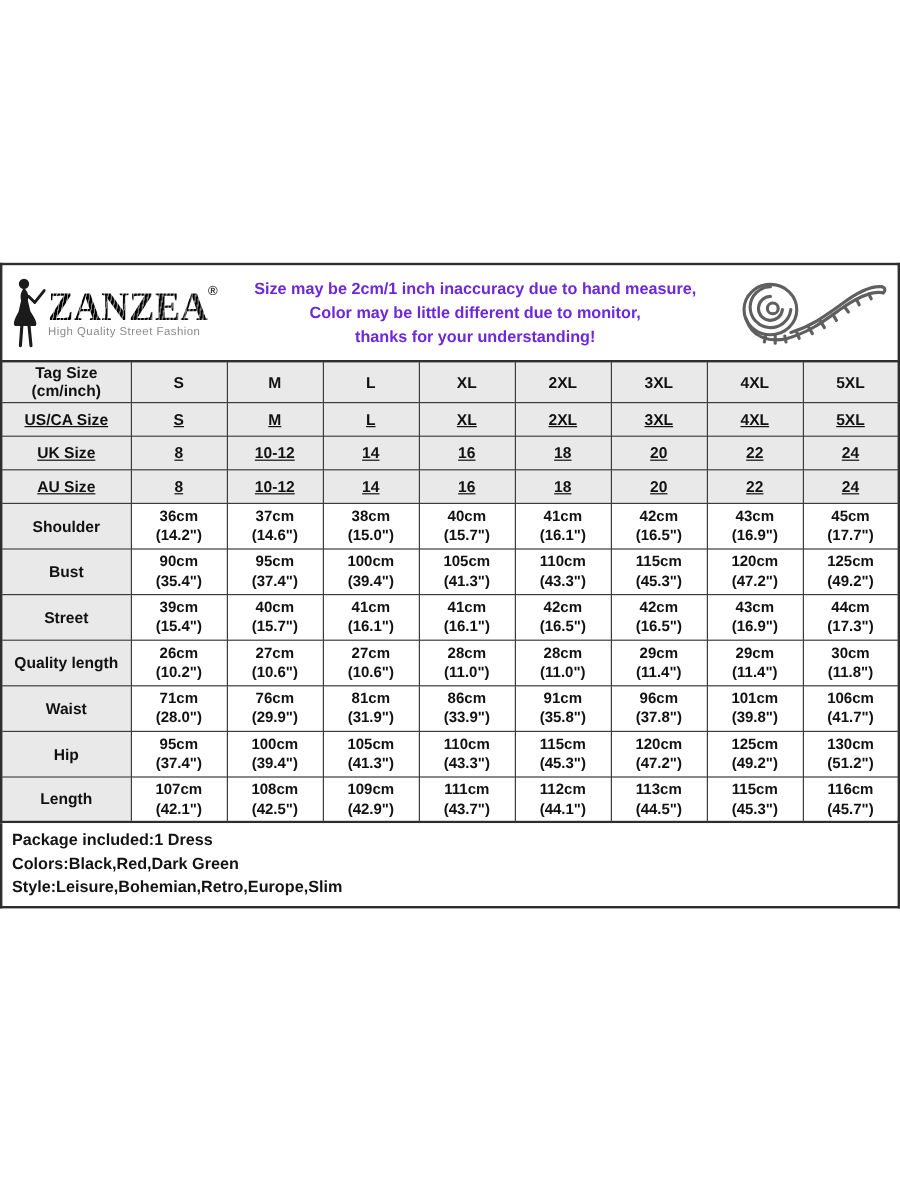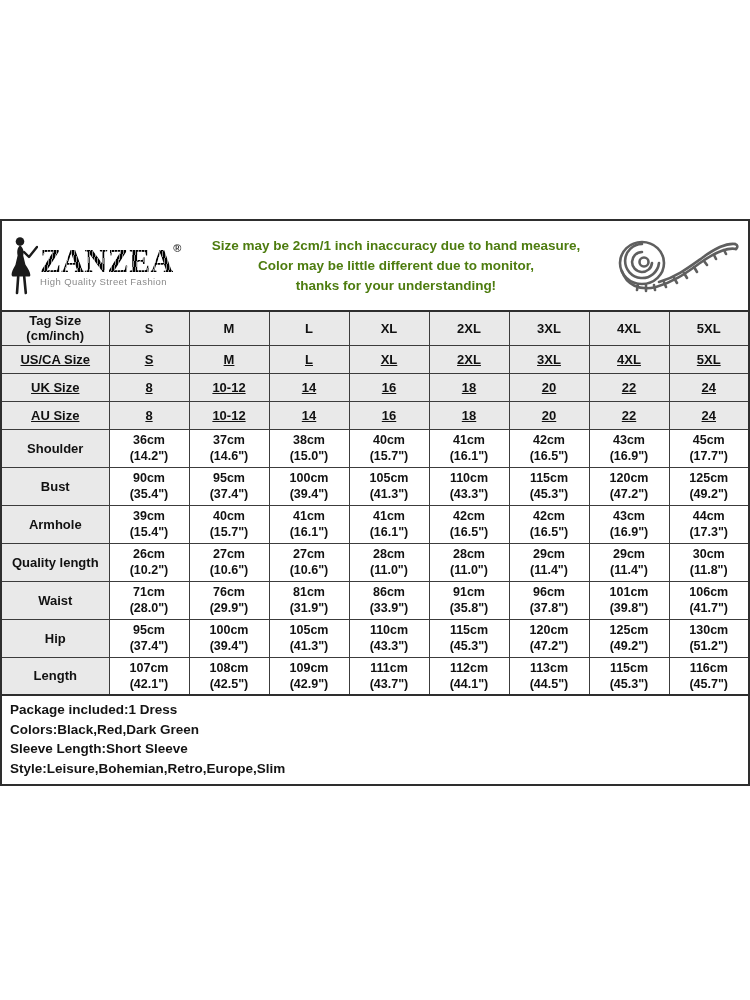--- a/index.html
+++ b/index.html
@@ -5,42 +5,42 @@
   html,body{margin:0;padding:0;}
   body{
     width:750px;height:1000px;background:#ffffff;position:relative;
     font-family:"Liberation Sans","DejaVu Sans",sans-serif;color:#111;
     -webkit-font-smoothing:antialiased;
   }
   .sheet{position:absolute;top:219px;left:0;width:750px;box-sizing:border-box;}
 
   
   .header-box{
-    box-sizing:border-box;width:750px;height:91px;
+    box-sizing:border-box;width:750px;height:81px;
     border:2px solid #2e2e2e;border-bottom:none;
     display:flex;align-items:center;background:#fff;
   }
   .logo-wrap{width:190px;display:flex;align-items:center;padding-left:6px;box-sizing:border-box;}
   .woman-svg{flex:0 0 auto;margin-right:2px;}
   .brand-col{display:flex;flex-direction:column;line-height:1;}
   .brand-line{display:flex;align-items:flex-start;}
   .zanzea{
     font-family:"Liberation Serif","DejaVu Serif",serif;
     font-weight:bold;font-size:32px;letter-spacing:0px;color:#1b1b1b;
     transform:scaleY(1.05);
   }
   @supports (-webkit-background-clip:text){
     .zanzea{
       background:repeating-linear-gradient(100deg,#000 0px,#000 2px,#909090 2px,#909090 3px);
       -webkit-background-clip:text;background-clip:text;color:transparent;
     }
   }
   .reg-mark{font-size:11px;font-weight:bold;color:#333;margin-top:-1px;}
   .tagline{font-size:9.5px;color:#8a8a8a;letter-spacing:0.4px;margin-top:1px;white-space:nowrap;}
-  .disclaimer{flex:1;text-align:center;font-weight:bold;font-size:13.5px;line-height:20px;color:#4d7c0f;}
+  .disclaimer{flex:1;text-align:center;font-weight:bold;font-size:13.5px;line-height:20px;color:#6d28d9;}
   .tape-wrap{width:148px;display:flex;justify-content:center;align-items:center;}
 
   
   table.size-chart{
     width:750px;border-collapse:collapse;table-layout:fixed;
     border:2px solid #2e2e2e;background:#fff;
   }
   col.c-label{width:108px;}
   td{
     border:1px solid #3c3c3c;text-align:center;vertical-align:middle;
@@ -179,21 +179,21 @@
         <td class="val"><span>90cm</span><br><span>(35.4")</span></td>
         <td class="val"><span>95cm</span><br><span>(37.4")</span></td>
         <td class="val"><span>100cm</span><br><span>(39.4")</span></td>
         <td class="val"><span>105cm</span><br><span>(41.3")</span></td>
         <td class="val"><span>110cm</span><br><span>(43.3")</span></td>
         <td class="val"><span>115cm</span><br><span>(45.3")</span></td>
         <td class="val"><span>120cm</span><br><span>(47.2")</span></td>
         <td class="val"><span>125cm</span><br><span>(49.2")</span></td>
       </tr>
       <tr class="measure-row">
-        <td class="lbl">Armhole</td>
+        <td class="lbl">Street</td>
         <td class="val"><span>39cm</span><br><span>(15.4")</span></td>
         <td class="val"><span>40cm</span><br><span>(15.7")</span></td>
         <td class="val"><span>41cm</span><br><span>(16.1")</span></td>
         <td class="val"><span>41cm</span><br><span>(16.1")</span></td>
         <td class="val"><span>42cm</span><br><span>(16.5")</span></td>
         <td class="val"><span>42cm</span><br><span>(16.5")</span></td>
         <td class="val"><span>43cm</span><br><span>(16.9")</span></td>
         <td class="val"><span>44cm</span><br><span>(17.3")</span></td>
       </tr>
       <tr class="measure-row">
@@ -239,17 +239,16 @@
         <td class="val"><span>113cm</span><br><span>(44.5")</span></td>
         <td class="val"><span>115cm</span><br><span>(45.3")</span></td>
         <td class="val"><span>116cm</span><br><span>(45.7")</span></td>
       </tr>
     </tbody>
   </table>
 
   <div class="footer-box">
     <div class="footer-line">Package included:1 Dress</div>
     <div class="footer-line">Colors:Black,Red,Dark Green</div>
-    <div class="footer-line">Sleeve Length:Short Sleeve</div>
     <div class="footer-line">Style:Leisure,Bohemian,Retro,Europe,Slim</div>
   </div>
 
 </div>
 
 </body></html>

